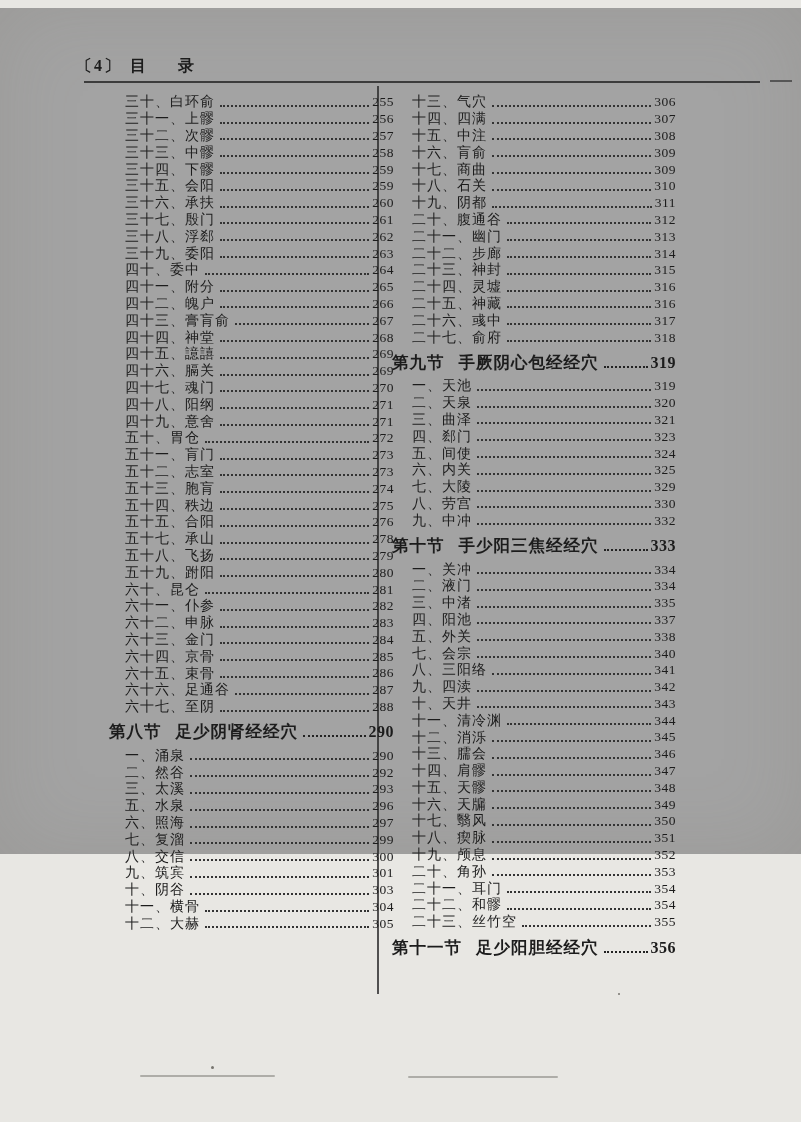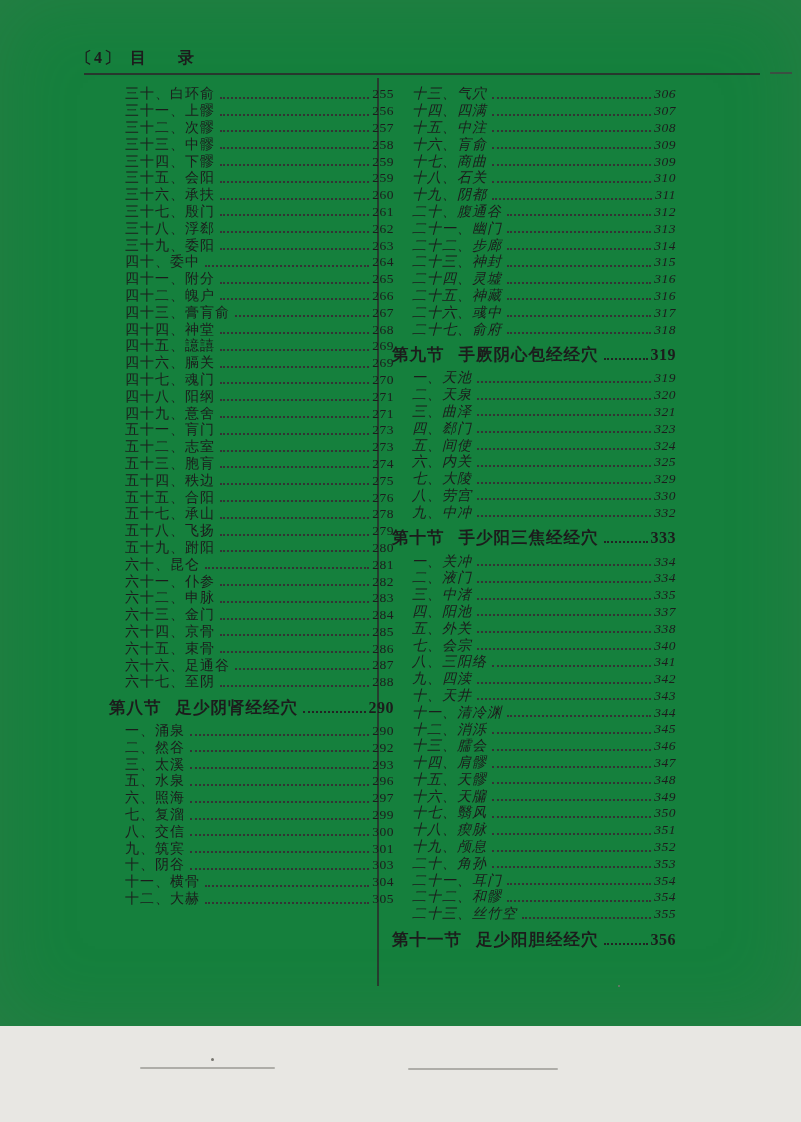--- a/index.html
+++ b/index.html
@@ -5,22 +5,22 @@
   html,body{margin:0;padding:0;}
   body{
     width:801px;height:1122px;
     background:#e8e7e3;
     font-family:"Liberation Serif","DejaVu Serif",serif;
     color:#1c1c1c;
     position:relative;
     overflow:hidden;
   }
   .page{
-    position:absolute;left:0;top:0;width:801px;height:1026px;
-    background:#15803d;
+    position:absolute;left:0;top:8px;width:801px;height:846px;
+    background:#a3a3a3;
     box-shadow:inset 0 0 80px rgba(120,115,105,.18);
   }
   
   .header{
     position:absolute;left:76px;top:48px;
     font-size:16px;font-weight:bold;letter-spacing:2px;
     white-space:nowrap;
   }
   .header .pglabel{margin-right:8px;}
   .header .ptitle{letter-spacing:14px;}
@@ -50,21 +50,21 @@
   .row .lbl{flex:0 0 auto;letter-spacing:1px;}
   .row .dots{
     flex:1 1 auto;
     border-bottom:2px dotted #333;
     height:7px;
     margin:0 3px 0 5px;
     min-width:12px;
   }
   .row .pg{flex:0 0 auto;font-size:13.5px;letter-spacing:.5px;}
   .row.entry{padding-left:16px;}
-  .col.right .row.entry{padding-left:20px;font-style:italic;}
+  .col.right .row.entry{padding-left:20px;}
   .row.section{
     height:26px;margin:4px 0 2px 0;
     font-size:16.5px;font-weight:bold;padding-left:0;justify-content:flex-end;
   }
   .row.section .sec-prefix{margin-right:14px;letter-spacing:1px;}
   .row.section .dots{border-bottom:2.5px dotted #222;height:8px;}
   .row.section .pg{font-size:16px;font-weight:bold;}
   
   .smudge{position:absolute;height:2px;background:#8f8d88;opacity:.65;border-radius:1px;}
   .smudge.s1{left:140px;top:1067px;width:135px;}
@@ -181,20 +181,25 @@
         <span class="lbl">四十八、阳纲</span>
         <span class="dots"></span>
         <span class="pg">271</span>
       </div>
       <div class="row entry">
         <span class="lbl">四十九、意舍</span>
         <span class="dots"></span>
         <span class="pg">271</span>
       </div>
       <div class="row entry">
+        <span class="lbl">五十、胃仓</span>
+        <span class="dots"></span>
+        <span class="pg">272</span>
+      </div>
+      <div class="row entry">
         <span class="lbl">五十一、肓门</span>
         <span class="dots"></span>
         <span class="pg">273</span>
       </div>
       <div class="row entry">
         <span class="lbl">五十二、志室</span>
         <span class="dots"></span>
         <span class="pg">273</span>
       </div>
       <div class="row entry">

